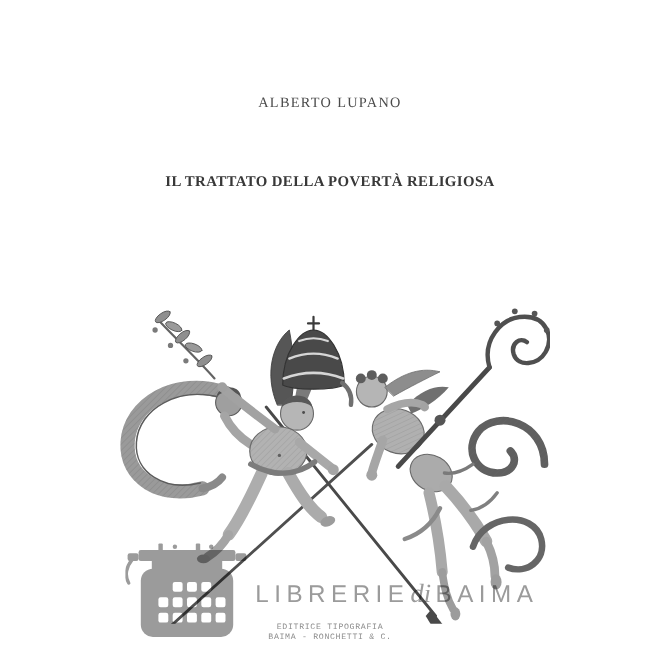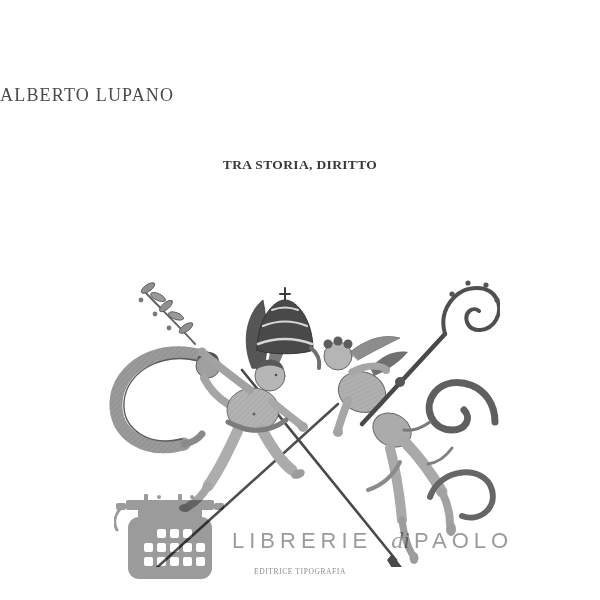--- a/index.html
+++ b/index.html
@@ -1,57 +1,57 @@
 <!DOCTYPE html>
 <html><head>
 <meta charset="utf-8">
 <style>
   html,body { margin:0; padding:0; background:#ffffff; }
   .page {
     position:relative; width:600px; height:600px; background:#ffffff;
     overflow:hidden; font-family:"Liberation Serif", serif;
   }
   .author {
-    position:absolute; top:85px; left:0; width:100%; 
-    font-size:18px; letter-spacing:1.2px; color:#4a4a4a;
+    position:absolute; top:85px; left:0; width:100%; text-align:center;
+    font-size:13px; letter-spacing:1.2px; color:#4a4a4a;
   }
   .title-block {
     position:absolute; top:156px; left:0; width:100%; text-align:center;
     font-size:13.5px; font-weight:bold; letter-spacing:0.35px;
     line-height:18.5px; color:#383838;
   }
   .engraving { position:absolute; left:100px; top:272px; width:400px; height:295px; }
   .watermark {
     position:absolute; left:114px; top:487px; width:390px; height:105px;
     mix-blend-mode:multiply; pointer-events:none;
   }
   .tw-icon { position:absolute; left:0; top:0; }
   .wm-text {
     position:absolute; left:118px; top:40px; white-space:nowrap;
     font-family:"Liberation Sans", sans-serif; font-size:22px;
     letter-spacing:5px; color:#9b9b9b; font-weight:normal;
   }
   .wm-di {
     font-family:"Liberation Serif", serif; font-style:italic;
-    font-size:24px; letter-spacing:0px; margin:0 4px 0 19px; color:#9b9b9b;
+    font-size:24px; letter-spacing:0px; margin:0 4px 0 1px; color:#9b9b9b;
   }
   .imprint {
     position:absolute; top:567px; left:0; width:100%; text-align:center;
-    font-size:7.5px; line-height:9px; letter-spacing:0.6px; color:#8d8d8d;
+    font-size:7.5px; line-height:9px; letter-spacing:0.6px; color:#8d8d8d;font-family:Liberation Mono, monospace;
   }
 </style>
 </head>
 <body>
 
 <div class="page">
 
   <div class="author">ALBERTO LUPANO</div>
 
   <div class="title-block">
-    <div>TRA STORIA, DIRITTO</div>
+    <div>IL TRATTATO DELLA POVERTÀ RELIGIOSA</div>
   </div>
 
   <svg class="engraving" viewBox="0 0 400 295" width="400" height="295" aria-hidden="true">
     <defs>
       <pattern id="ht" width="4" height="4" patternUnits="userSpaceOnUse" patternTransform="rotate(45)">
         <line x1="0" y1="0" x2="0" y2="4" stroke="#6e6e6e" stroke-width="0.9"></line>
       </pattern>
       <filter id="soft" x="-5%" y="-5%" width="110%" height="110%">
         <feGaussianBlur stdDeviation="0.45"></feGaussianBlur>
       </filter>
@@ -186,21 +186,22 @@
         <rect x="69" y="56" width="9" height="9" rx="2"></rect>
         <rect x="82" y="56" width="9" height="9" rx="2"></rect>
         <rect x="30" y="70" width="9" height="9" rx="2"></rect>
         <rect x="43" y="70" width="9" height="9" rx="2"></rect>
         <rect x="56" y="70" width="9" height="9" rx="2"></rect>
         <rect x="69" y="70" width="9" height="9" rx="2"></rect>
         <rect x="82" y="70" width="9" height="9" rx="2"></rect>
       </g>
     </svg>
     <div class="wm-text">
-      <span>LIBRERIE</span><span class="wm-di">di</span><span>PAOLO</span>
+      <span>LIBRERIE</span><span class="wm-di">di</span><span>BAIMA</span>
     </div>
   </div>
 
   <div class="imprint">
     <div>EDITRICE TIPOGRAFIA</div>
+    <div>BAIMA - RONCHETTI &amp; C.</div>
   </div>
 
 </div>
 
 </body></html>

